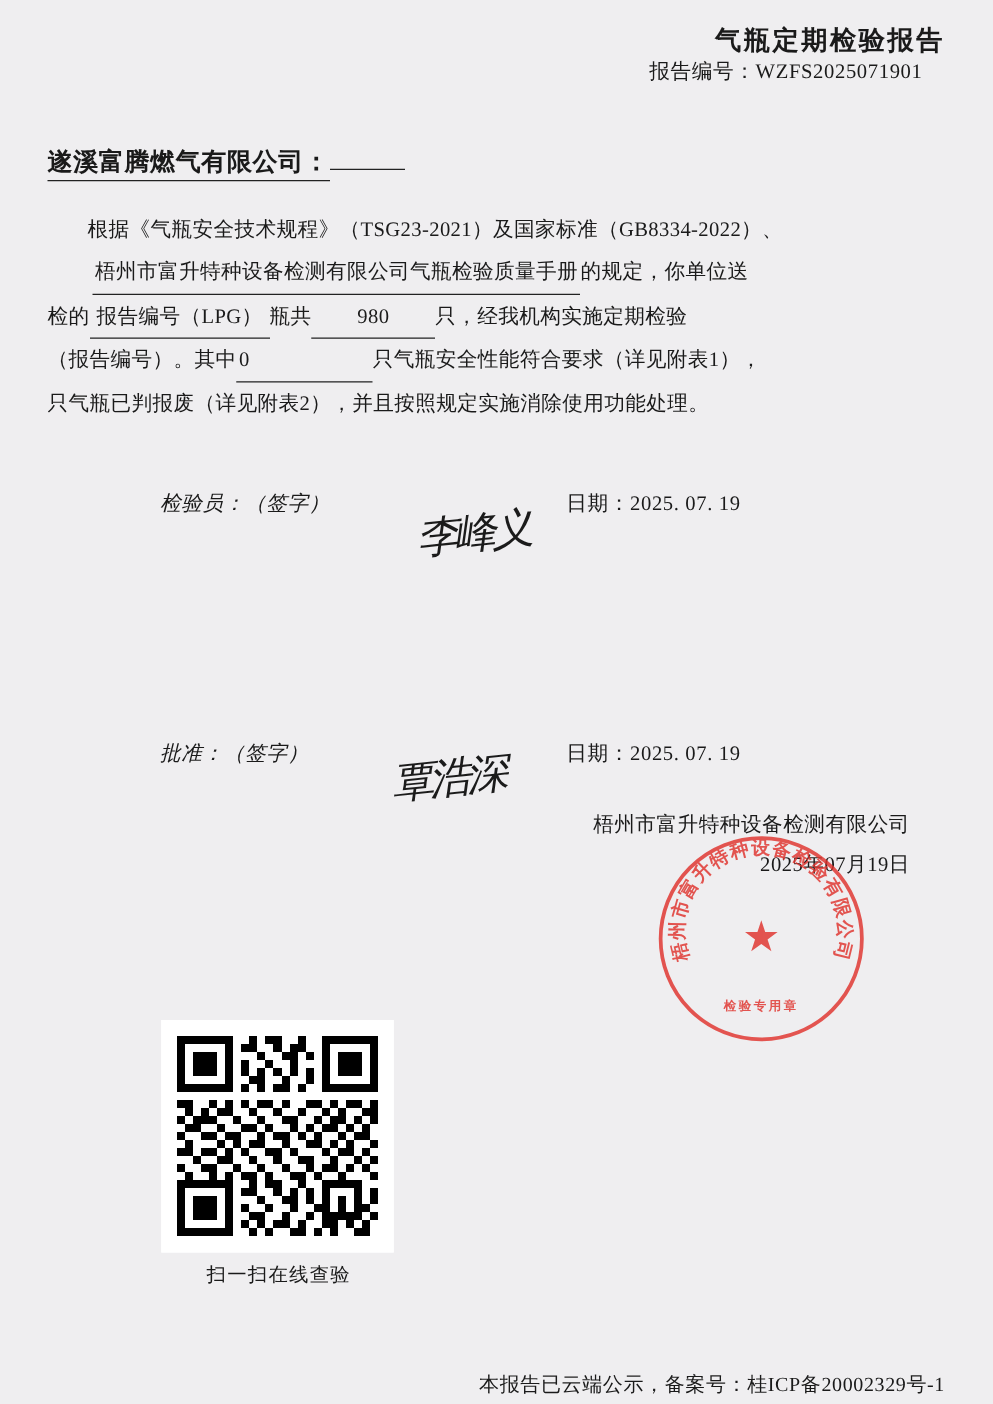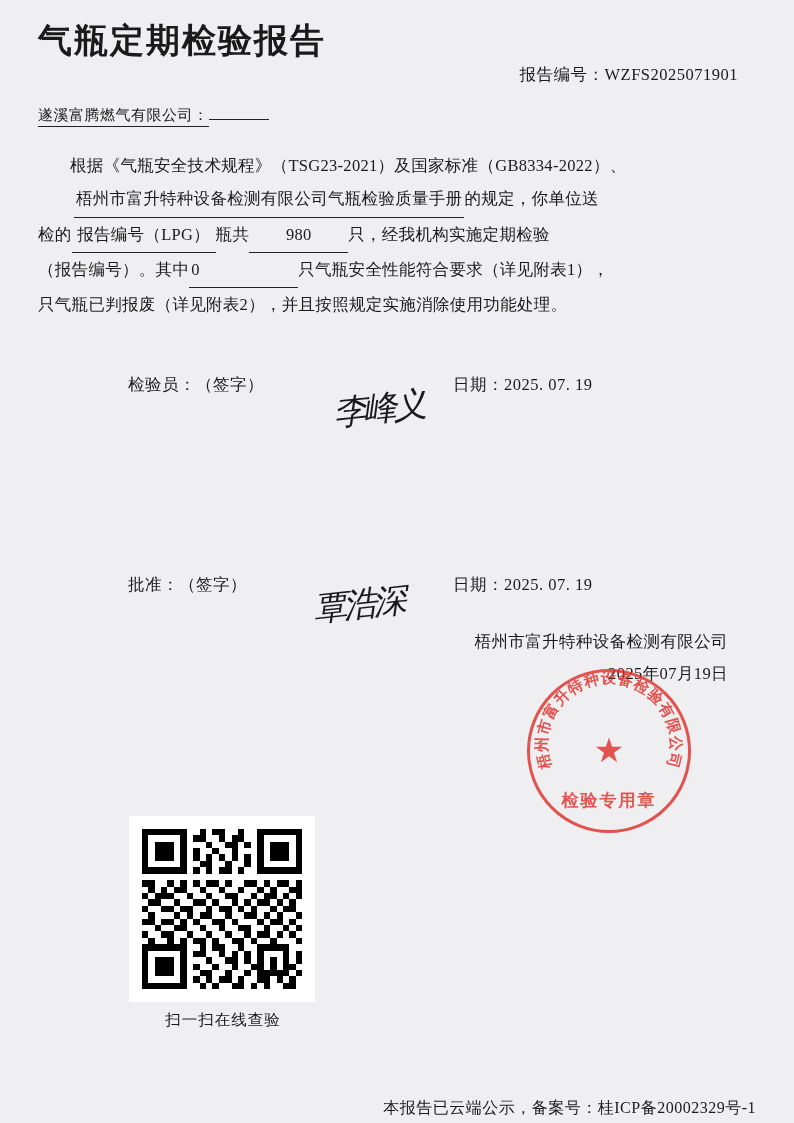--- a/index.html
+++ b/index.html
@@ -16,38 +16,39 @@
     overflow: hidden;
   }
   .page {
     position: relative;
     width: 794px;
     height: 1123px;
     box-sizing: border-box;
     padding: 0 38px;
   }
   .doc-title {
-    text-align: left;
-    font-size: 34px;
+    text-align: right;
+    font-size: 21px;
     font-weight: bold;
     letter-spacing: 2px;
     margin-top: 18px;
     font-family: "Liberation Serif", serif;
   }
   .report-no {
     text-align: right;
     font-size: 16.5px;
     margin-top: 0;
     padding-right: 18px;
     letter-spacing: 0.5px;
   }
   .addressee {
-    margin-top: 20px;
-    font-size: 15px;
+    margin-top: 48px;
+    font-size: 20px;
     letter-spacing: 0.5px;
+    font-weight: bold;
   }
   .addressee .u {
     border-bottom: 1px solid #222;
     display: inline-block;
     padding-bottom: 1px;
   }
   .addressee .blank {
     display: inline-block;
     width: 60px;
     border-bottom: 1px solid #222;
@@ -82,20 +83,21 @@
   }
   .sign-row {
     position: relative;
     font-size: 16.5px;
     letter-spacing: 0.5px;
   }
   .sign-label {
     position: absolute;
     left: 90px;
     top: 0;
+    font-style: italic;
   }
   .sign-date {
     position: absolute;
     left: 415px;
     top: 0;
   }
   .signature {
     position: absolute;
     font-family: "Liberation Serif", serif;
     font-size: 34px;
@@ -147,21 +149,21 @@
     font-size: 34px;
     line-height: 1;
   }
   .seal-bottom {
     position: absolute;
     left: 0;
     right: 0;
     bottom: 18px;
     text-align: center;
     color: #e0322c;
-    font-size: 17px;
+    font-size: 10px;
     letter-spacing: 2px;
     font-weight: bold;
   }
   .seal-arc {
     position: absolute;
     left: 0; top: 0;
     width: 158px; height: 158px;
   }
   .seal-arc text {
     fill: #e0322c;

